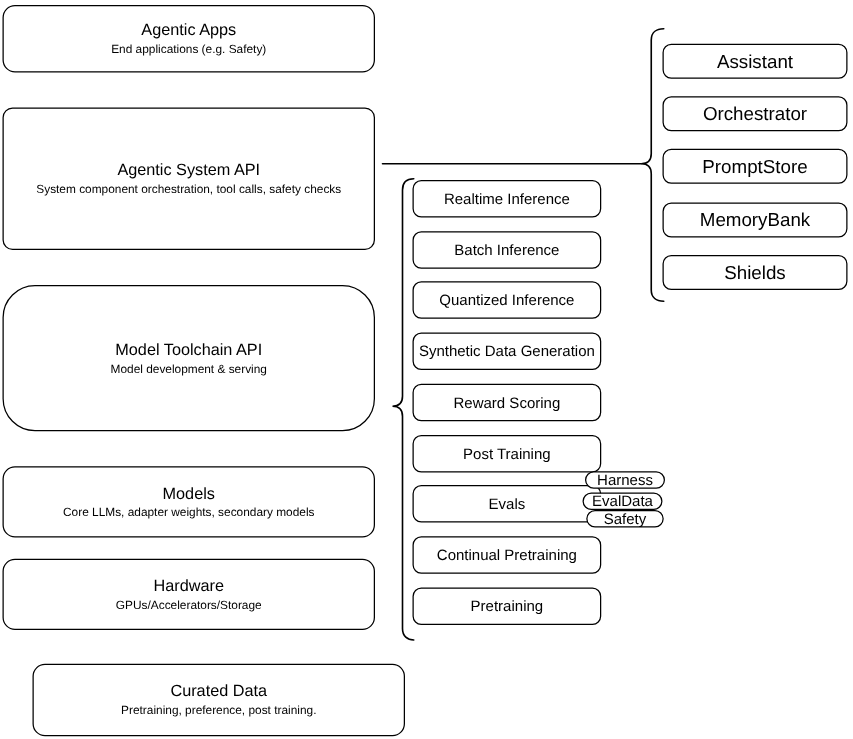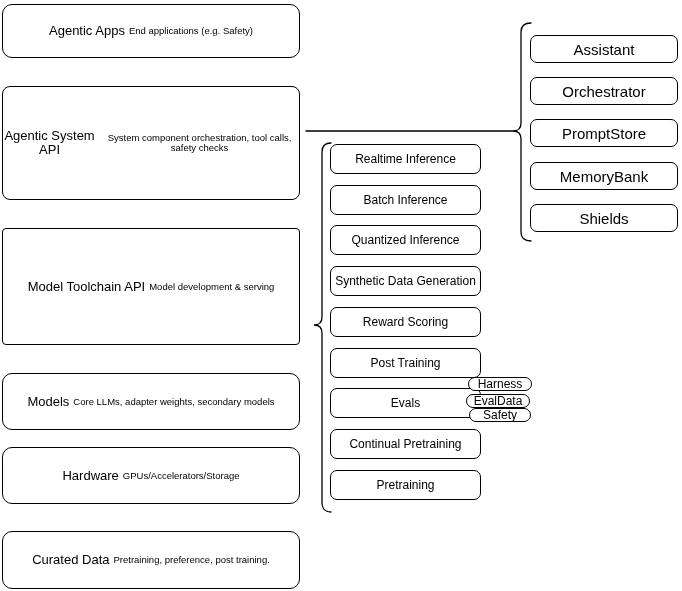--- a/index.html
+++ b/index.html
@@ -9,31 +9,31 @@
     color:var(--text,#000000);
     font-family:"Liberation Sans", sans-serif;
   }
   .connectors{position:absolute;left:0;top:0;width:682px;height:591px;z-index:1;}
   .connectors path{fill:none;stroke:var(--connector,#000000);stroke-width:1.3;stroke-linecap:round;}
 
   
   .layer{
     position:absolute;left:2px;width:298px;box-sizing:border-box;
     background:var(--box-fill,#ffffff);border:1px solid var(--box-border,#000000);
-    display:flex;align-items:center;justify-content:center;
+    display:flex;flex-direction:column;align-items:center;justify-content:center;
     text-align:center;gap:4px;z-index:2;
   }
   .layer-title{font-size:13px;line-height:14px;}
   .layer-sub{font-size:9.5px;line-height:10px;}
   .l0{top:4px;height:54px;border-radius:10px;}
   .l1{top:86px;height:114px;border-radius:8px;}
-  .l2{top:228px;height:117px;border-radius:4px;text-align:center;}
+  .l2{top:228px;height:117px;border-radius:26px;text-align:center;}
   .l3{top:373px;height:57px;border-radius:10px;}
   .l4{top:447px;height:57px;border-radius:10px;}
-  .l5{top:531px;height:58px;border-radius:10px;}
+  .l5{top:531px;height:58px;border-radius:10px;margin-left:24px;}
 
   
   .mid{
     position:absolute;left:330px;width:151px;height:30px;box-sizing:border-box;
     background:var(--box-fill,#ffffff);border:1px solid var(--box-border,#000000);
     border-radius:7px;display:flex;align-items:center;justify-content:center;
     font-size:12px;z-index:2;
   }
   .m0{top:144px}.m1{top:185px}.m2{top:225px}.m3{top:266px}.m4{top:307px}
   .m5{top:348px}.m6{top:388px}.m7{top:429px}.m8{top:470px}

